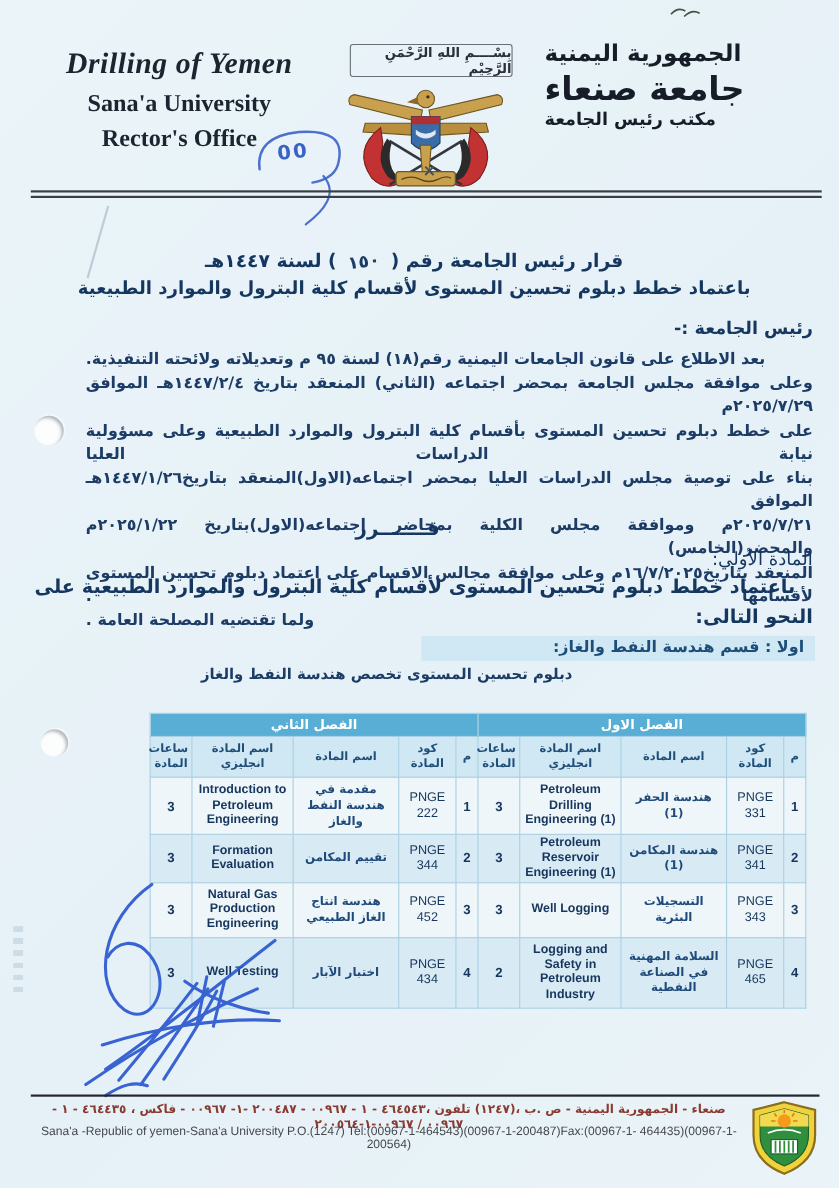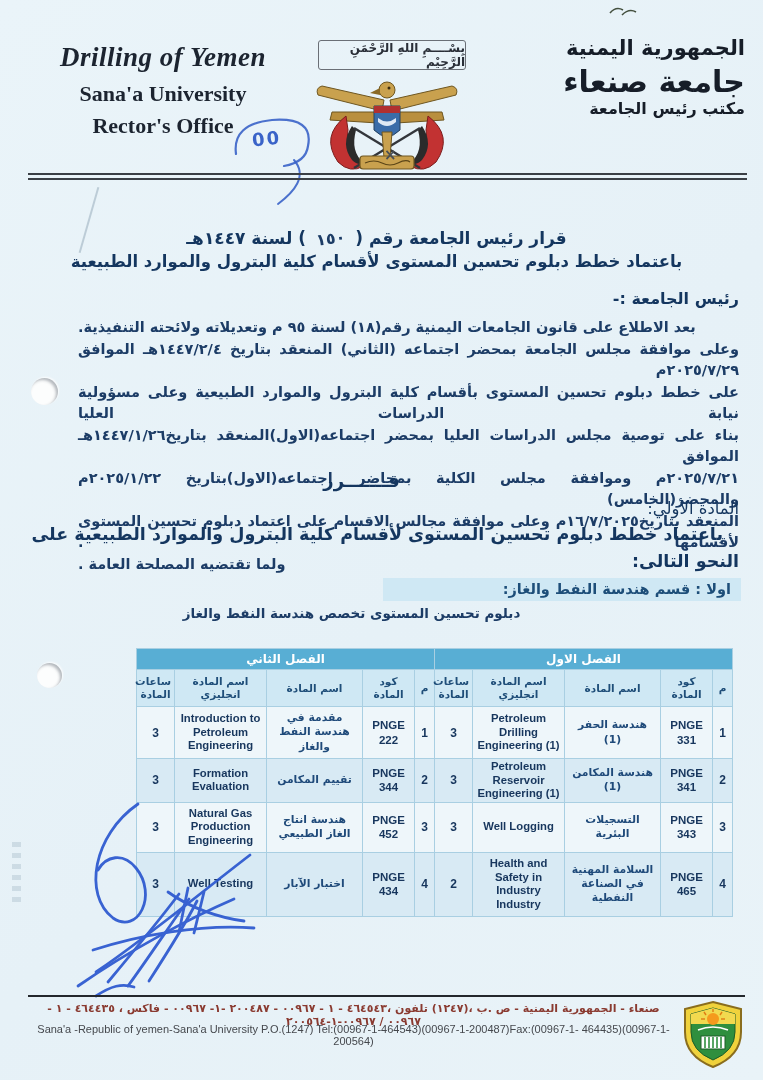--- a/index.html
+++ b/index.html
@@ -7,21 +7,21 @@
        font-family:"DejaVu Sans",sans-serif;}
   .page{position:relative;width:763px;height:1080px;
         background:linear-gradient(135deg,#eaf4f9 0%,#e6f1f7 55%,#e9f3f8 100%);}
 
   
   .hdr-en{position:absolute;left:26px;top:42px;width:274px;text-align:center;
           color:#1c2430;font-family:"Liberation Serif",serif;}
   .hdr-en .l1{font-size:27px;font-weight:bold;font-style:italic;letter-spacing:.5px;}
   .hdr-en .l2{font-size:22px;font-weight:bold;margin-top:8px;}
   .hdr-en .l3{font-size:22px;font-weight:bold;margin-top:6px;}
-  .hdr-ar{position:absolute;right:18px;top:36px;width:250px;text-align:right;
+  .hdr-ar{position:absolute;right:18px;top:36px;width:250px;text-align:left;
           color:#161d28;direction:rtl;}
   .hdr-ar .l1{font-size:21px;font-weight:bold;letter-spacing:-1px;}
   .hdr-ar .l2{font-size:30px;font-weight:bold;margin-top:4px;}
   .hdr-ar .l3{font-size:16px;font-weight:bold;margin-top:0;}
   .bismillah{position:absolute;left:318px;top:40px;width:146px;height:28px;
              border:1px solid #6a6f76;border-radius:3px;display:flex;align-items:center;
              justify-content:center;font-size:12px;font-weight:bold;color:#2a2f38;direction:rtl;}
   .emblem{position:absolute;left:312px;top:70px;}
   .pen-mark{position:absolute;left:224px;top:110px;}
   .pen-num{position:absolute;left:252px;top:128px;font-size:18px;color:#3a63c8;
@@ -62,21 +62,21 @@
   .courses th,.courses td{border:1px solid #a9cfe2;padding:1px 3px;vertical-align:middle;}
   .courses .band{background:#58aed4;color:#ffffff;font-size:12px;font-weight:bold;height:18px;}
   .courses .colh{background:#cfe8f4;color:#1f4e79;font-weight:bold;font-size:10.5px;
                  height:34px;text-align:center;line-height:1.2;}
   .courses tbody tr:nth-child(odd){background:#eef6fa;}
   .courses tbody tr:nth-child(even){background:#d8eaf4;}
   .courses .row-a{height:52px;} .courses .row-b{height:40px;}
   .courses .row-c{height:50px;} .courses .row-d{height:64px;}
   .courses td.num,.courses td.hrs{font-family:"Liberation Sans",sans-serif;font-weight:bold;
                  font-size:12px;color:#17365d;text-align:center;}
-  .courses td.code{font-family:"Liberation Sans",sans-serif;font-weight:bold;font-size:11.5px;
+  .courses td.code{font-family:"Liberation Sans",sans-serif;font-weight:normal;font-size:11.5px;
                  color:#17365d;text-align:center;line-height:1.25;}
   .courses td.ar{font-size:10.8px;font-weight:bold;color:#1f4a7a;text-align:center;line-height:1.3;}
   .courses td.en{font-family:"Liberation Sans",sans-serif;font-weight:bold;font-size:11.3px;
                  color:#17365d;text-align:center;direction:ltr;line-height:1.2;}
 
   
   .rule-footer{position:absolute;left:28px;right:18px;top:995px;border-top:2px solid #23272c;}
   .footer-ar{position:absolute;left:36px;right:92px;top:1002px;text-align:center;direction:rtl;
              font-size:11px;font-weight:bold;color:#8a3a30;}
   .footer-en{position:absolute;left:36px;right:92px;top:1023px;text-align:center;
@@ -240,21 +240,21 @@
         <td class="num">3</td>
         <td class="code">PNGE 452</td>
         <td class="ar">هندسة انتاج الغاز الطبيعي</td>
         <td class="en">Natural Gas Production Engineering</td>
         <td class="hrs">3</td>
       </tr>
       <tr class="row-d">
         <td class="num">4</td>
         <td class="code">PNGE 465</td>
         <td class="ar">السلامة المهنية في الصناعة النفطية</td>
-        <td class="en">Health and Safety in Industry Industry</td>
+        <td class="en">Logging and Safety in Petroleum Industry</td>
         <td class="hrs">2</td>
         <td class="num">4</td>
         <td class="code">PNGE 434</td>
         <td class="ar">اختبار الآبار</td>
         <td class="en">Well Testing</td>
         <td class="hrs">3</td>
       </tr>
     </tbody>
   </table>
 

